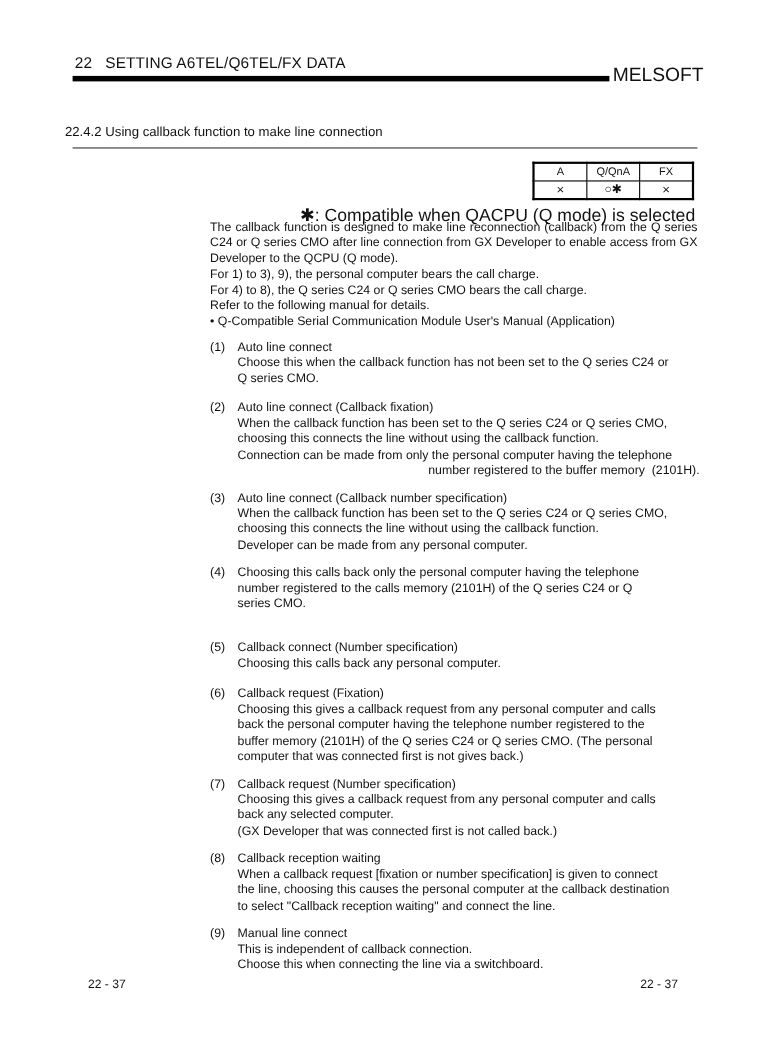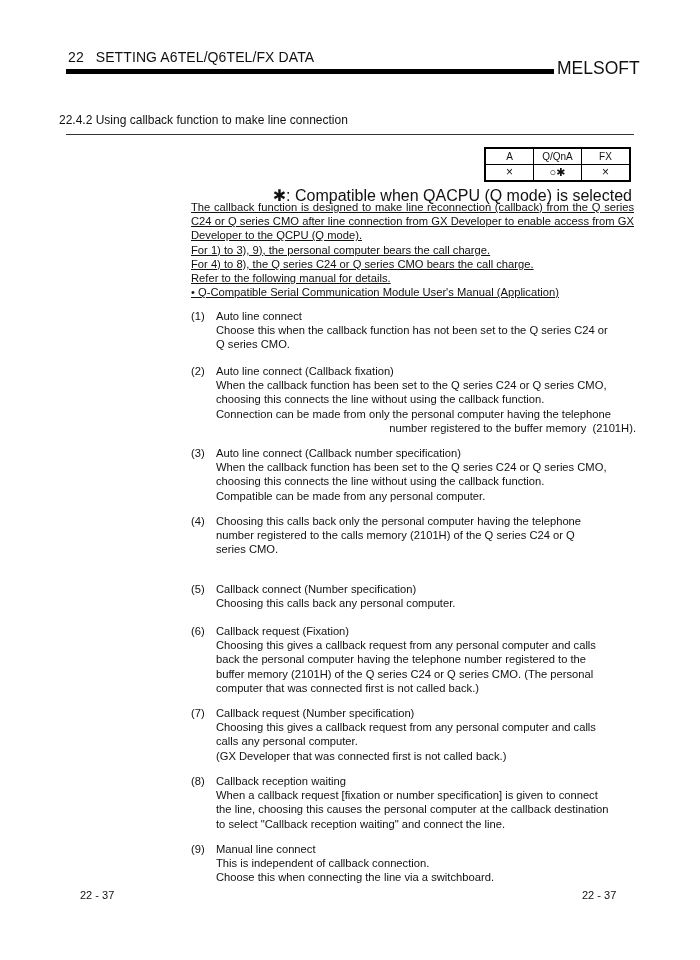--- a/index.html
+++ b/index.html
@@ -10,21 +10,21 @@
   .hdr-bar { left: 66px; top: 69px; width: 488px; height: 5px; background: #000; }
   .hdr-brand { left: 557px; top: 58px; font-size: 17.5px; }
   .sec-title { left: 59px; top: 113px; font-size: 12px; text-align: center; }
   .sec-rule { left: 66px; top: 134px; width: 568px; height: 1px; background: #333; }
   table.compat { position: absolute; left: 484px; top: 147px; border-collapse: collapse;
                  border: 2px solid #000; font-size: 10px; }
   table.compat td { width: 47px; height: 15px; border: 1px solid #000; text-align: center;
                     padding: 0; line-height: 15px; }
   .note { right: 68px; top: 186px; font-size: 16px; text-align: center; }
   .body-text { left: 191px; top: 200px; width: 443px; font-size: 11.2px; line-height: 14.2px; }
-  .body-text p { margin: 0; text-decoration: underline; }
+  .body-text p { margin: 0; }
   .justify { text-align: justify; text-align-last: left; }
   .items { left: 191px; width: 445px; font-size: 11.2px; line-height: 14.2px; }
   .item { position: absolute; left: 0; width: 445px; }
   .item .num { position: absolute; left: 0; top: 0; }
   .item .content { margin-left: 25px; }
   .item .line { display: block; white-space: nowrap; }
   .footer { font-size: 11px; top: 889px; }
 </style>
 </head>
 <body>
@@ -81,21 +81,21 @@
       <span class="line" style="white-space:pre;text-align:right;">number registered to the buffer memory  (2101H).</span>
     </div>
   </div>
 
   <div class="item" style="top:446px;">
     <span class="num">(3)</span>
     <div class="content">
       <span class="line">Auto line connect (Callback number specification)</span>
       <span class="line">When the callback function has been set to the Q series C24 or Q series CMO,</span>
       <span class="line">choosing this connects the line without using the callback function.</span>
-      <span class="line">Compatible can be made from any personal computer.</span>
+      <span class="line">Developer can be made from any personal computer.</span>
     </div>
   </div>
 
   <div class="item" style="top:514px;">
     <span class="num">(4)</span>
     <div class="content">
       <span class="line">Choosing this calls back only the personal computer having the telephone</span>
       <span class="line">number registered to the calls memory (2101H) of the Q series C24 or Q</span>
       <span class="line">series CMO.</span>
     </div>
@@ -109,30 +109,30 @@
     </div>
   </div>
 
   <div class="item" style="top:624px;">
     <span class="num">(6)</span>
     <div class="content">
       <span class="line">Callback request (Fixation)</span>
       <span class="line">Choosing this gives a callback request from any personal computer and calls</span>
       <span class="line">back the personal computer having the telephone number registered to the</span>
       <span class="line">buffer memory (2101H) of the Q series C24 or Q series CMO. (The personal</span>
-      <span class="line">computer that was connected first is not called back.)</span>
+      <span class="line">computer that was connected first is not gives back.)</span>
     </div>
   </div>
 
   <div class="item" style="top:706px;">
     <span class="num">(7)</span>
     <div class="content">
       <span class="line">Callback request (Number specification)</span>
       <span class="line">Choosing this gives a callback request from any personal computer and calls</span>
-      <span class="line">calls any personal computer.</span>
+      <span class="line">back any selected computer.</span>
       <span class="line">(GX Developer that was connected first is not called back.)</span>
     </div>
   </div>
 
   <div class="item" style="top:774px;">
     <span class="num">(8)</span>
     <div class="content">
       <span class="line">Callback reception waiting</span>
       <span class="line">When a callback request [fixation or number specification] is given to connect</span>
       <span class="line">the line, choosing this causes the personal computer at the callback destination</span>

